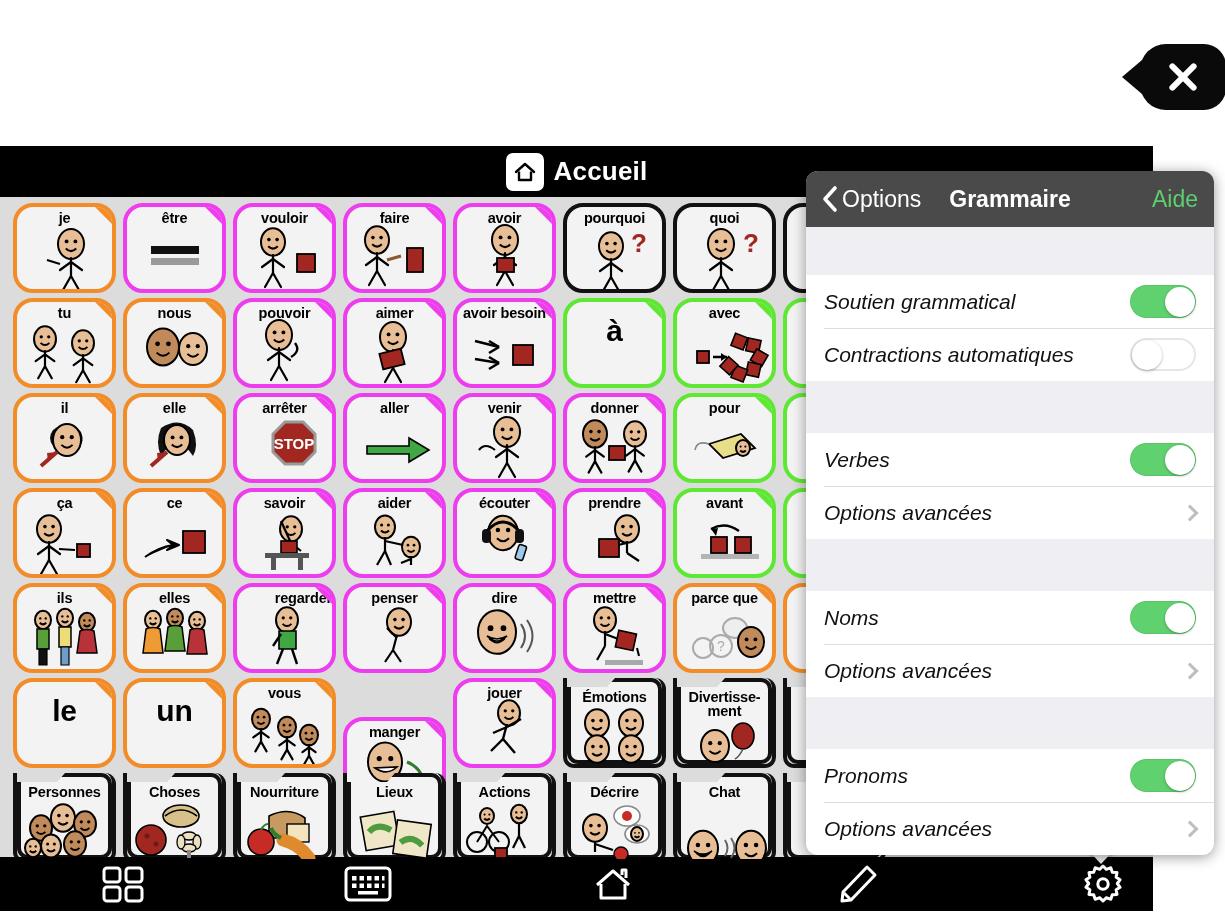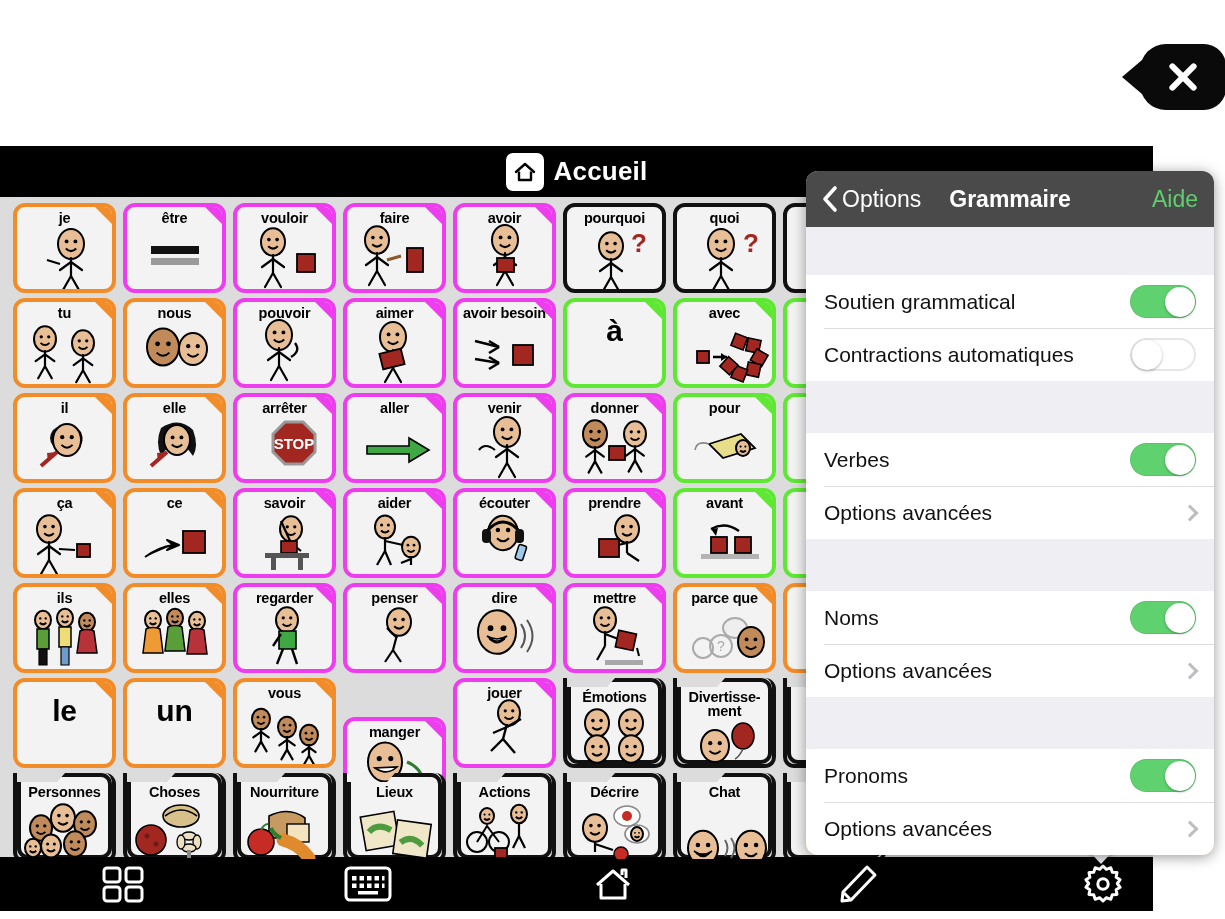--- a/index.html
+++ b/index.html
@@ -54,21 +54,21 @@
     position: relative; height: 660px; background: #dcdcdc;
     padding: 6px 0 0 13px;
   }
   .grid {
     display: grid;
     grid-template-columns: repeat(8, 110px);
     grid-template-rows: repeat(7, 95px);
   }
   .cell {
     position: relative; width: 103px; height: 90px;
-    background: #f3f3f3; border: 4px solid #888; border-radius: 12px;
+    background: #f3f3f3; border: 4px solid #888; border-radius: 20px;
     overflow: hidden;
     display: flex; flex-direction: column; align-items: center;
   }
   .cell .label {
     font-size: 14.5px; font-weight: bold; color: #000;
     line-height: 14px; text-align: center; margin-top: 4px;
     max-width: 94px; letter-spacing: -.2px;
   }
   .cell.bigword .label { font-size: 30px; margin-top: 22px; }
   .cell .art { flex: 1; width: 100%; position: relative; }
@@ -119,21 +119,21 @@
   }
   .pop-back { display: flex; align-items: center; gap: 4px; font-size: 23px; color: #fff; }
   .pop-title {
     position: absolute; left: 0; right: 0; text-align: center;
     font-size: 23px; font-weight: bold; pointer-events: none;
   }
   .pop-help { margin-left: auto; font-size: 23px; color: #5fce6e; position: relative; z-index: 2; }
 
   .sec-gap { height: 52px; background: #EFEEF3; }
   .sec-gap.sm { height: 48px; }
-  .group { background: #fdba74; }
+  .group { background: #fdba74; font-style: italic; }
   .row {
     height: 53px; display: flex; align-items: center;
     padding: 0 18px; position: relative; background: #fff;
   }
   .row + .row::before {
     content: ""; position: absolute; left: 18px; right: 0; top: 0;
     height: 1px; background: #dededf;
   }
   .row .rlabel { font-size: 21px; color: #111; }
   .chev {
@@ -702,21 +702,21 @@
 <path d="M46.8 18.8 Q50 22 53.2 18.8" fill="none" stroke="#000" stroke-width="2"></path>
                 <path d="M43 25 q7-3 14 0 l3 24 h-20z" fill="#5a9e3a" stroke="#000" stroke-width="1.5"></path>
                 <ellipse cx="72" cy="19" rx="8" ry="9.2" fill="#E8BE96" stroke="#000" stroke-width="2"></ellipse>
 <circle cx="69.28" cy="17.4" r="1.2" fill="#000"></circle>
                 <circle cx="74.72" cy="17.4" r="1.2" fill="#000"></circle>
 <path d="M68.8 21.8 Q72 25 75.2 21.8" fill="none" stroke="#000" stroke-width="2"></path>
                 <path d="M65 28 q7-3 14 0 l3 24 h-20z" fill="#B8323A" stroke="#000" stroke-width="1.5"></path>
               </svg>
             </div>
           </div>
-          <div class="cell folded" style="--c: #EE3DEE; border-color: rgb(238, 61, 238);">
+          <div class="cell folded" style="--c: #EE3DEE; border-color: rgb(238, 61, 238); align-items: flex-end;">
             <div class="label">regarder</div>
             <div class="art">
               <svg width="100" height="70" viewBox="0 0 100 70">
                 <ellipse cx="52" cy="18" rx="11" ry="12.649999999999999" fill="#E8BE96" stroke="#000" stroke-width="2"></ellipse>
 <circle cx="48.26" cy="15.8" r="1.65" fill="#000"></circle>
                 <circle cx="55.74" cy="15.8" r="1.65" fill="#000"></circle>
 <path d="M47.6 21.85 Q52 26.25 56.4 21.85" fill="none" stroke="#000" stroke-width="2"></path>
                 <path d="M44 29 h17 v18 h-17z" fill="#3FA845" stroke="#000" stroke-width="1.6"></path>
                 <g stroke="#000" stroke-width="2.4" fill="none">
                   <line x1="48" y1="47" x2="42" y2="62"></line>

